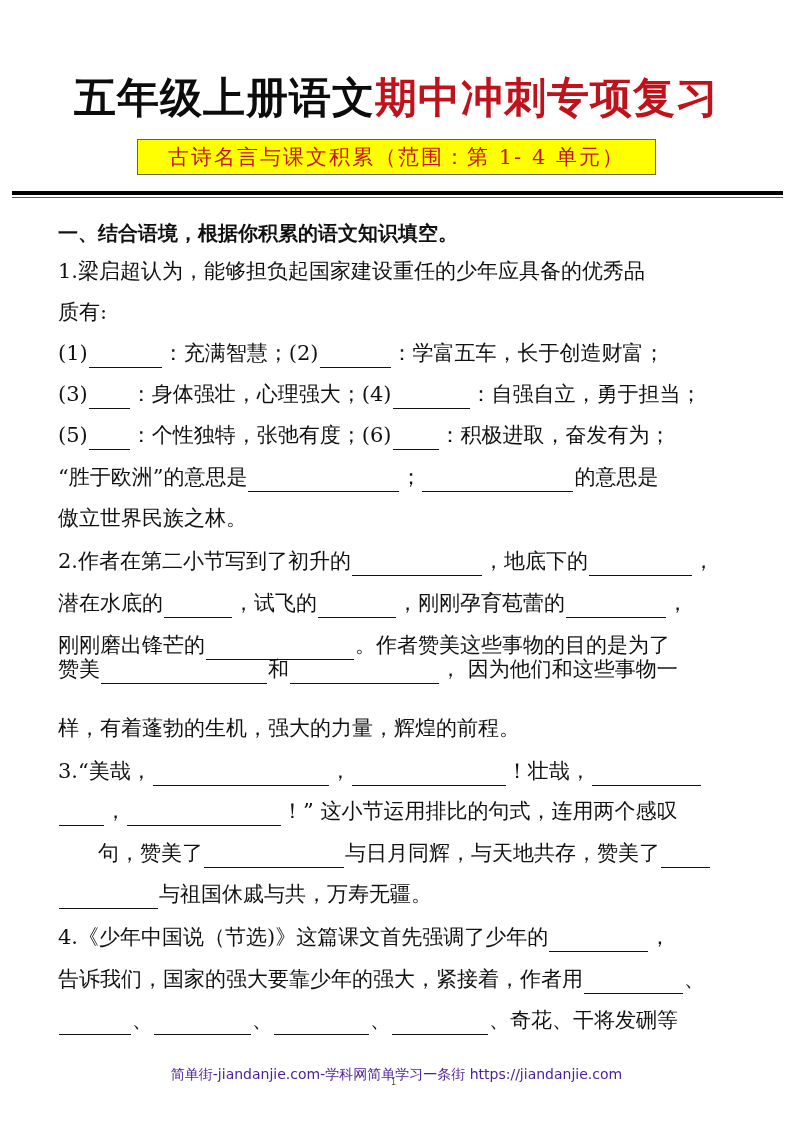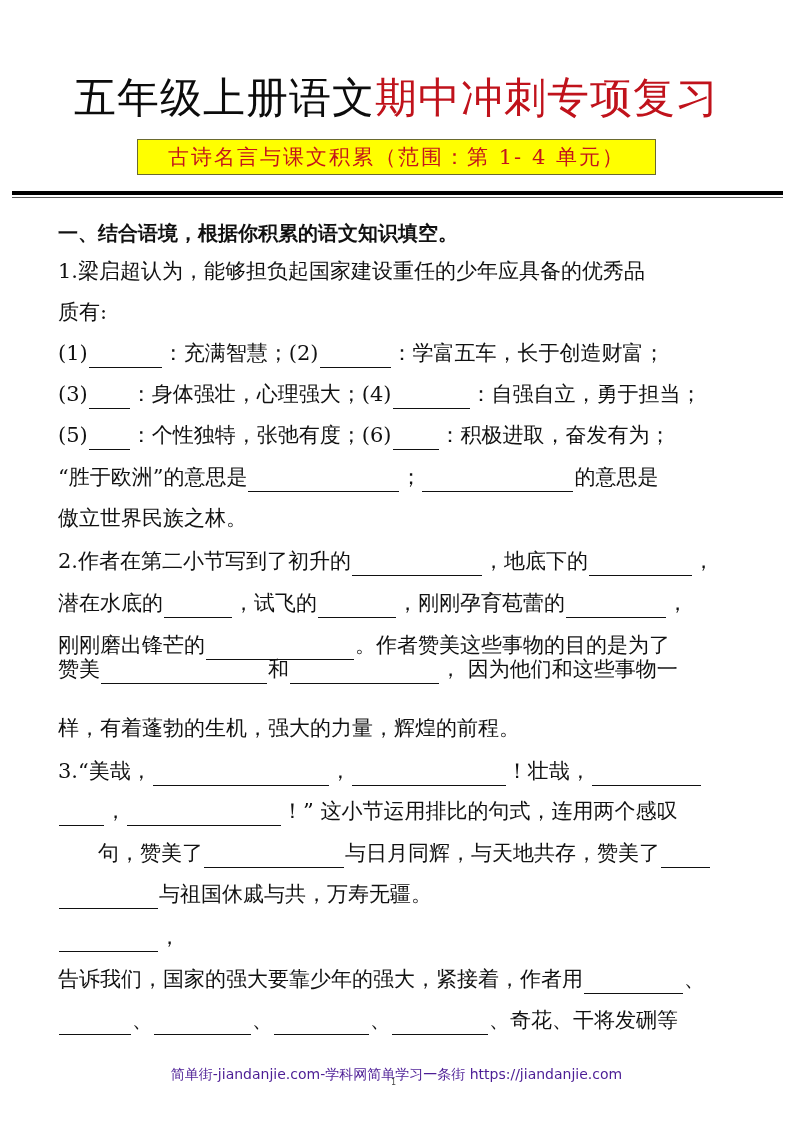--- a/index.html
+++ b/index.html
@@ -1,19 +1,19 @@
 <!DOCTYPE html>
 <html><head>
 <meta charset="utf-8">
 <style>
   html, body { margin: 0; padding: 0; background: #ffffff; }
   body { width: 793px; height: 1122px; position: relative; overflow: hidden;
          font-family: "DejaVu Serif", "Liberation Serif", serif; color: #111; }
   .title { position: absolute; left: 0; top: 70px; width: 793px; text-align: center;
-           font-family: "DejaVu Serif", "Liberation Serif", serif; font-weight: 400;
+           font-family: "DejaVu Serif", "Liberation Serif", serif; font-weight: 700;
            font-size: 42px; letter-spacing: 1px; line-height: 56px; white-space: nowrap; }
   .title .black { color: #0c0c0c; }
   .title .red { color: #c0121b; }
   .subtitle-box { position: absolute; left: 137px; top: 139px; width: 519px; height: 36px;
                   background: #ffff00; border: 1px solid #6a6a30; box-sizing: border-box;
                   display: flex; align-items: center; justify-content: center;
                   color: #c4141b; font-family: "DejaVu Serif", "Liberation Serif", serif;
                   font-size: 21px; letter-spacing: 2px; white-space: nowrap; }
   .rule-thick { position: absolute; left: 12px; top: 191px; width: 771px; height: 4px; background: #000; }
   .rule-thin { position: absolute; left: 12px; top: 197px; width: 771px; height: 1px; background: #555; }
@@ -133,20 +133,21 @@
         <span class="seg">句，赞美了</span>
         <span class="blank" style="width: 140px;"></span>
         <span class="seg">与日月同辉，与天地共存，赞美了</span>
         <span class="blank" style="width: 49px;"></span>
       </div>
       <div class="line" style="top: 879px;">
         <span class="blank" style="width: 99px;"></span>
         <span class="seg">与祖国休戚与共，万寿无疆。</span>
       </div>
       <div class="line" style="top: 922px;">
+        <span class="seg">4.《少年中国说（节选)》这篇课文首先强调了少年的</span>
         <span class="blank" style="width: 99px;"></span>
         <span class="seg">，</span>
       </div>
       <div class="line" style="top: 964px;">
         <span class="seg">告诉我们，国家的强大要靠少年的强大，紧接着，作者用</span>
         <span class="blank" style="width: 99px;"></span>
         <span class="seg">、</span>
       </div>
       <div class="line" style="top: 1005px;">
         <span class="blank" style="width: 72px;"></span>

